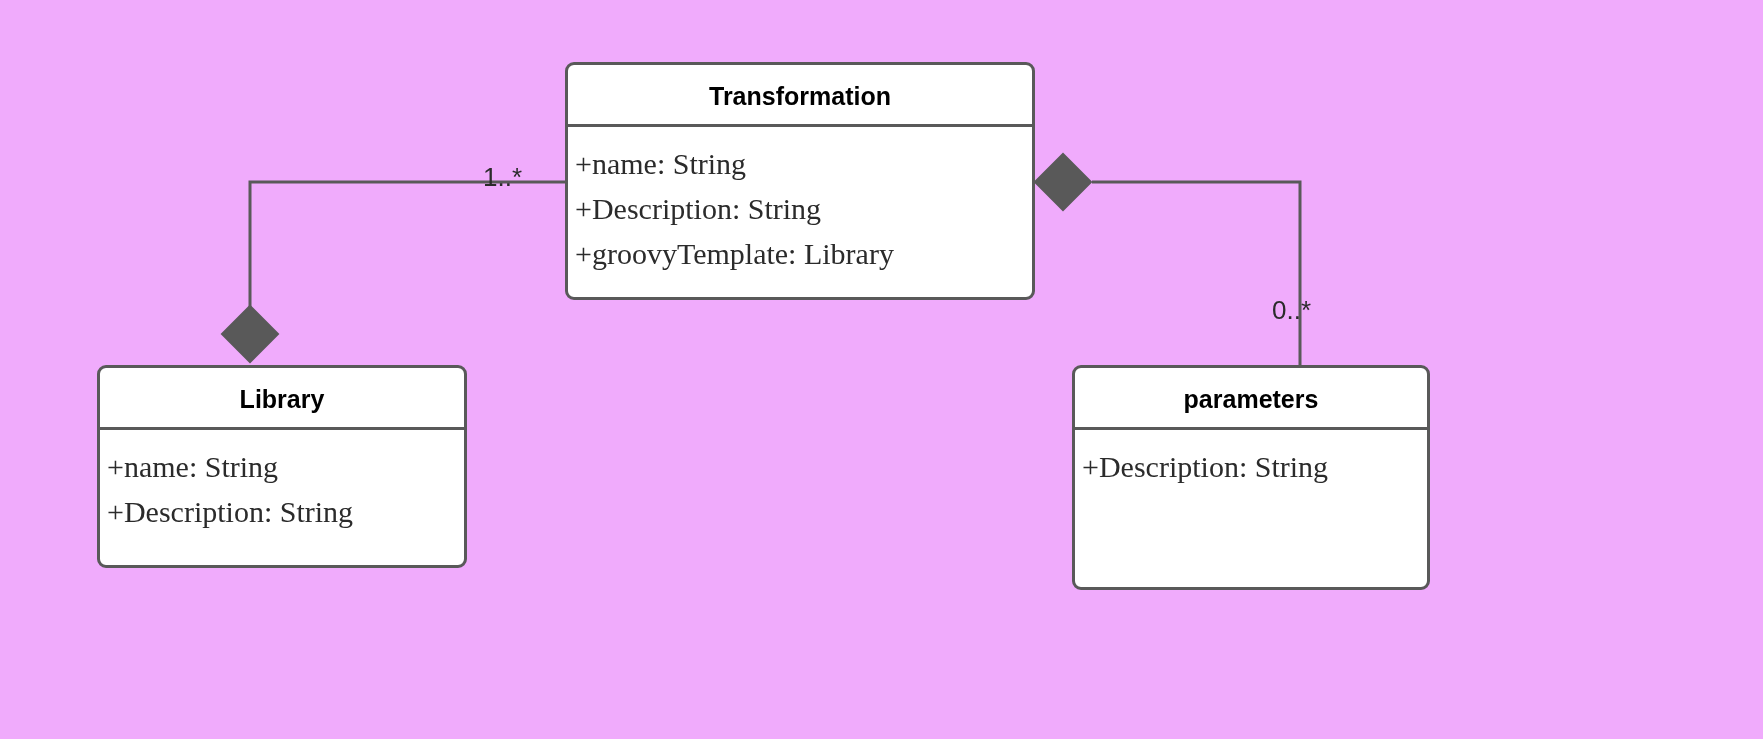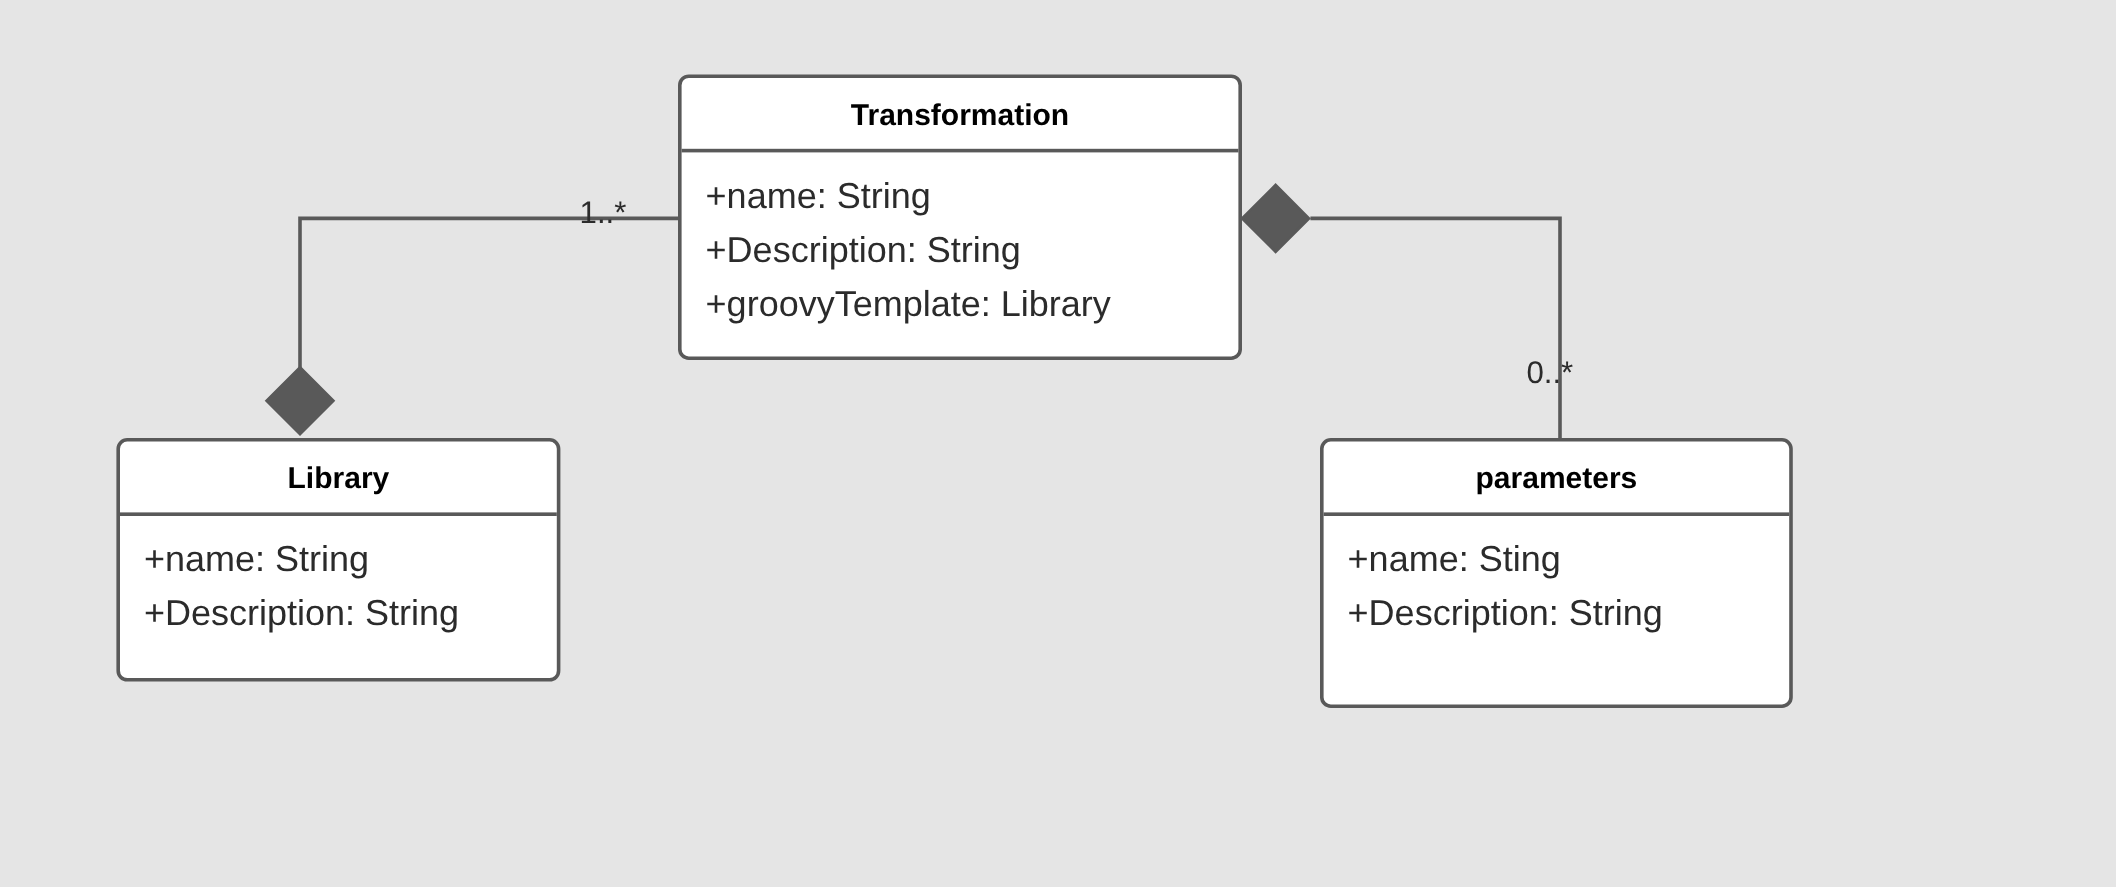--- a/index.html
+++ b/index.html
@@ -8,21 +8,21 @@
     padding: 0;
     background: #ffffff;
   }
   body {
     font-family: "Liberation Sans", sans-serif;
   }
   #canvas {
     position: relative;
     width: 1763px;
     height: 739px;
-    background: #e5e5e5;
+    background: #f0abfc;
     overflow: hidden;
   }
   #edge-layer {
     position: absolute;
     left: 0;
     top: 0;
     width: 1763px;
     height: 739px;
     pointer-events: none;
   }
@@ -42,39 +42,40 @@
     font-weight: bold;
     font-size: 25px;
     color: #000000;
     border-bottom: 3px solid #595959;
     box-sizing: border-box;
     white-space: nowrap;
     overflow: hidden;
   }
   .uml-body {
     flex: 1;
-    padding: 14px 20px 10px 20px;
+    padding: 14px 20px 10px 7px;
     box-sizing: border-box;
+    font-family: Liberation Serif, serif;
   }
   .uml-attr {
     font-size: 30px;
     line-height: 45px;
     color: #2b2b2b;
     white-space: nowrap;
   }
   .mult-label {
     position: absolute;
     font-size: 26px;
     color: #2b2b2b;
     white-space: nowrap;
   }
   
   #class-transformation { left: 565px;  top: 62px;  width: 470px; height: 238px; }
   #class-library        { left: 65px;   top: 365px; width: 370px; height: 203px; margin-left: 32px; }
-  #class-parameters     { left: 1100px; top: 365px; width: 394px; height: 225px; }
+  #class-parameters     { left: 1072px; top: 365px; width: 358px; height: 225px; }
 
   #label-mult-library    { left: 483px;  top: 162px; }
   #label-mult-parameters { left: 1272px; top: 295px; }
 </style>
 </head>
 <body>
 
 <div id="canvas">
 
   <svg id="edge-layer" viewBox="0 0 1763 739" width="1763" height="739" xmlns="http://www.w3.org/2000/svg">
@@ -103,21 +104,20 @@
     <div class="uml-header">Library</div>
     <div class="uml-body">
       <div class="uml-attr">+name: String</div>
       <div class="uml-attr">+Description: String</div>
     </div>
   </div>
 
   <div class="uml-class" id="class-parameters">
     <div class="uml-header">parameters</div>
     <div class="uml-body">
-      <div class="uml-attr">+name: Sting</div>
       <div class="uml-attr">+Description: String</div>
     </div>
   </div>
 
   <div class="mult-label" id="label-mult-library">1..*</div>
 
   <div class="mult-label" id="label-mult-parameters">0..*</div>
 
 </div>
 

